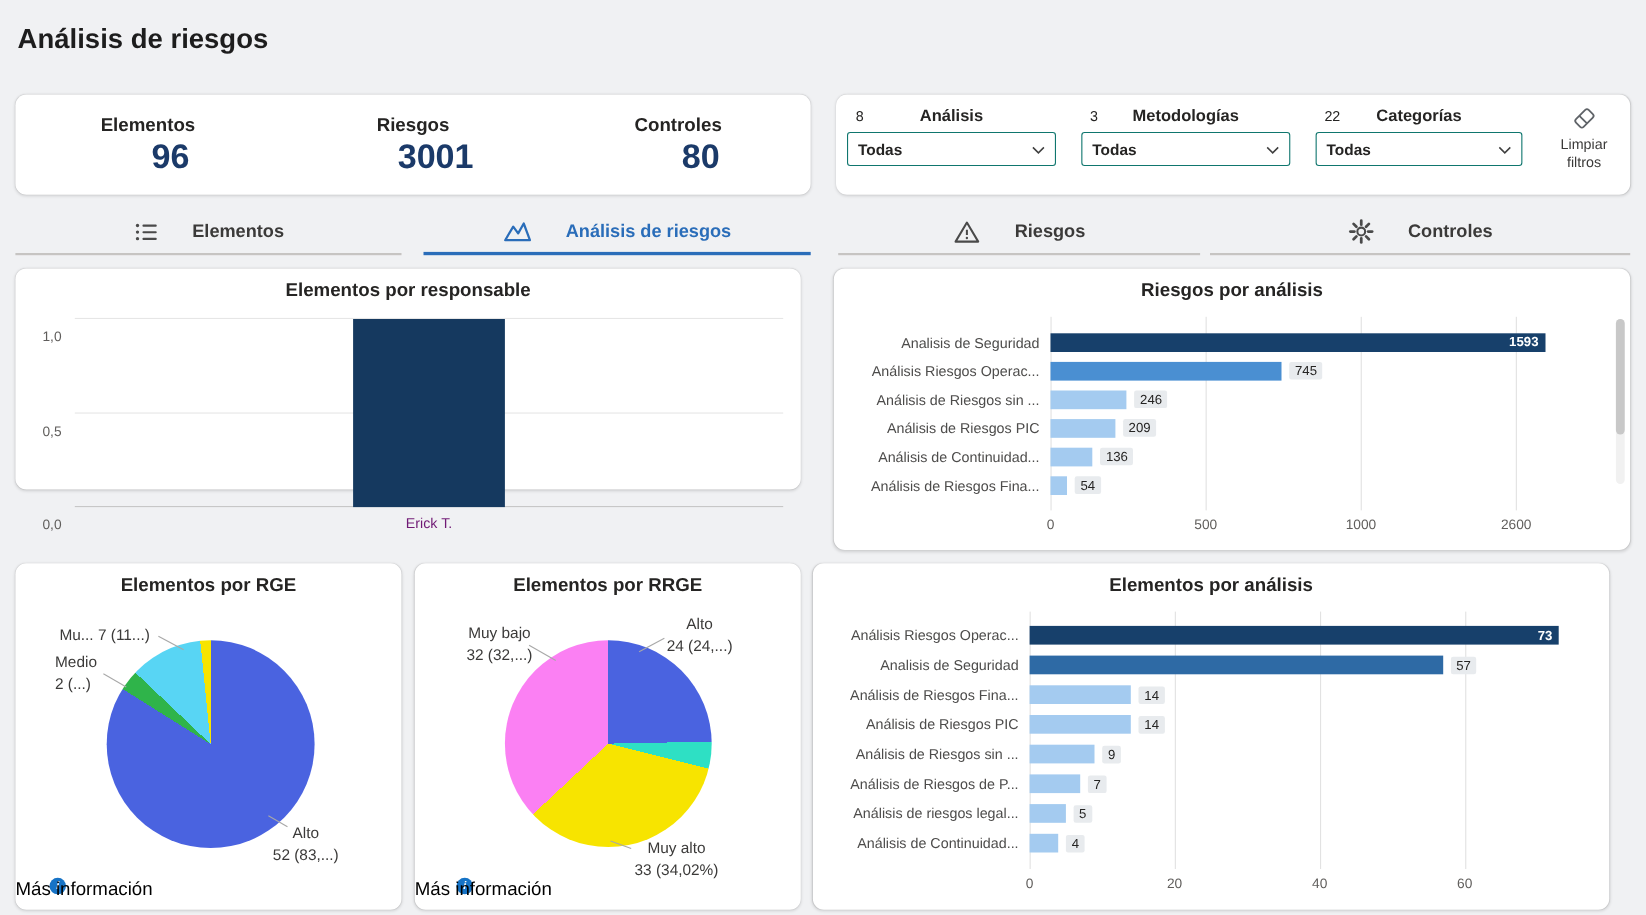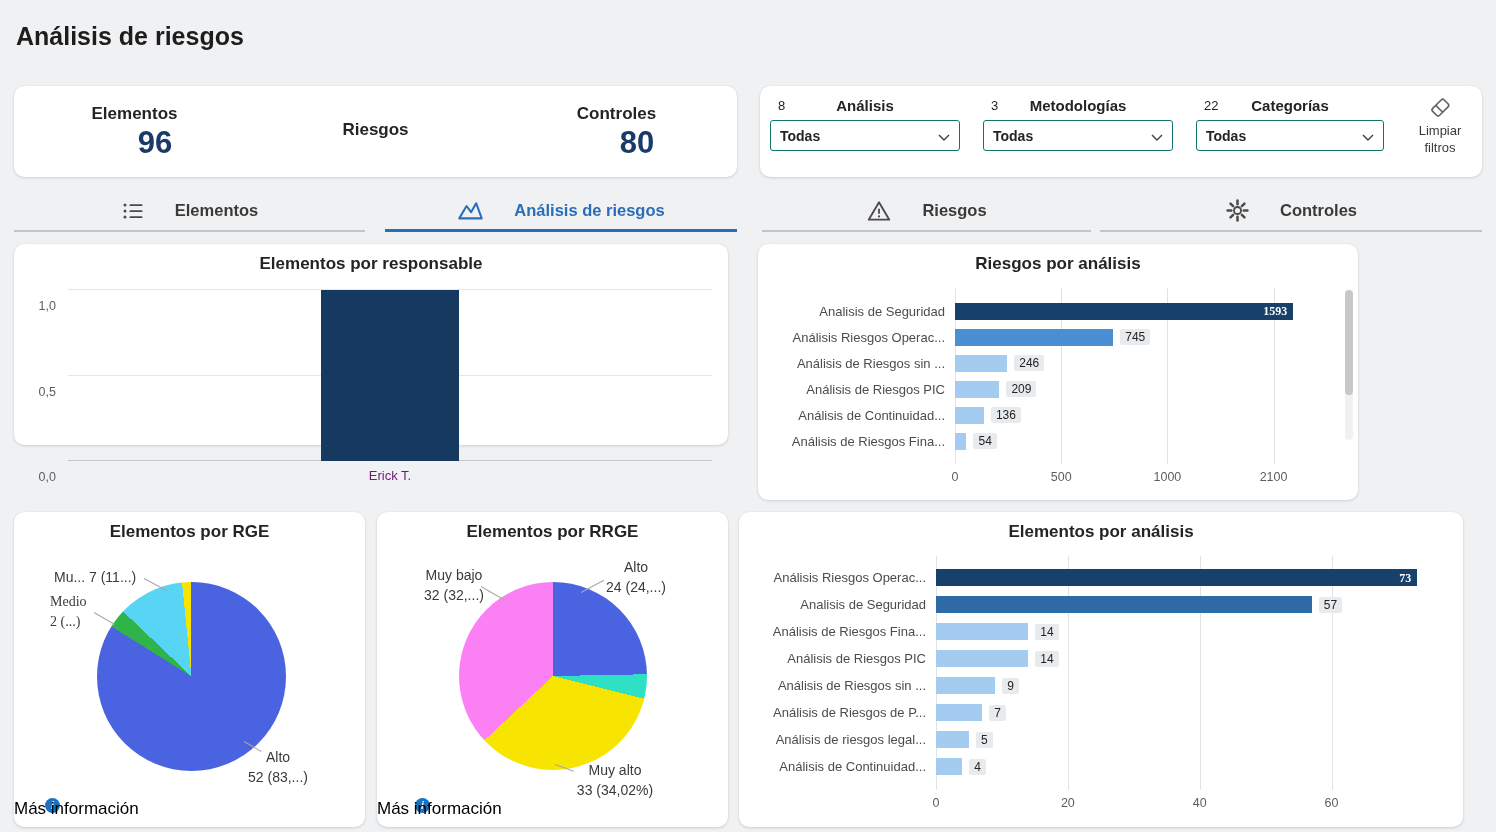--- a/index.html
+++ b/index.html
@@ -40,21 +40,21 @@
   .t2 { left:385px;  width:352px; }
   .t3 { left:762px;  width:329px; }
   .t4 { left:1100px; width:382px; }
   .tab-label { font-size:16.5px; font-weight:700; color:#3b3a39; }
   .tab.active { border-bottom:3px solid #2a6db9; }
   .tab.active .tab-label { color:#2a6db9; }
   .tab-icon { display:flex; align-items:center; }
 
   
   .card-a { left:14px;  top:244px; width:714px; height:201px; }
-  .card-b { left:758px; top:244px; width:600px; height:256px; }
+  .card-b { left:758px; top:244px; width:724px; height:256px; }
   .card-c { left:14px;  top:512px; width:351px; height:315px; }
   .card-d { left:377px; top:512px; width:351px; height:315px; }
   .card-e { left:739px; top:512px; width:724px; height:315px; }
   .chart-title { position:absolute; left:0; right:0; top:10px; text-align:center;
                  font-size:17px; font-weight:700; color:#252423; }
 
   
   .vbar-wrap { position:absolute; inset:0; }
   .vbar-yaxis { position:absolute; left:10px; top:62px; width:36px; height:171px; }
   .ytick { position:absolute; right:4px; transform:translateY(50%); font-size:12.5px; color:#605e5c; }
@@ -67,21 +67,21 @@
 
   
   .hplot { position:absolute; inset:0; }
   .plot-grid { position:absolute; }
   .vgrid { position:absolute; top:0; bottom:0; width:1px; background:#e2e2e2; }
   .hrows { position:absolute; }
   .hrow { display:flex; align-items:center; }
   .hlabel { width:183px; padding-right:10px; text-align:right; font-size:13px; color:#4d4c4b;
             white-space:nowrap; overflow:hidden; }
   .htrack { flex:1; display:flex; align-items:center; height:17px; position:relative; }
-  .hbar { height:17px; position:relative;font-family:Liberation Serif, serif; }
+  .hbar { height:17px; position:relative; }
   .val-in { position:absolute; right:6px; top:50%; transform:translateY(-50%);
             color:#fff; font-size:12px; font-weight:700; }
   .val-out { margin-left:7px; font-size:12px; color:#252423; background:#e8ebee;
              border-radius:2px; padding:1px 5px; }
   .hxaxis { position:absolute; height:16px; }
   .xtick { position:absolute; transform:translateX(-50%); font-size:12.5px; color:#605e5c; }
 
   .card-b .plot-grid { left:197px; right:26px; top:44px; height:176px; }
   .card-b .hrows     { left:14px;  right:26px; top:54px; }
   .card-b .hrow      { height:26px; }
@@ -95,21 +95,21 @@
   .vscroll { position:absolute; right:5px; top:46px; bottom:60px; width:8px;
              background:#f1f1f1; border-radius:4px; }
   .vthumb { position:absolute; left:0; top:0; width:8px; height:70%; background:#c8c8c8; border-radius:4px; }
 
   
   .pie { position:absolute; border-radius:50%; }
   .card-c .pie { left:83px; top:70px; width:189px; height:189px; }
   .card-d .pie { left:82px; top:70px; width:188px; height:188px; }
   .callout { position:absolute; font-size:14px; color:#3b3a39; line-height:1.42; }
   .card-c .co1 { left:40px;  top:56px; }
-  .card-c .co2 { left:36px;  top:80px;font-family:Liberation Serif, serif; }
+  .card-c .co2 { left:36px;  top:80px; }
   .card-c .co3 { left:214px; top:236px; width:100px; text-align:center; }
   .card-d .co1 { left:38px;  top:54px;  width:78px; text-align:center; }
   .card-d .co2 { left:220px; top:46px;  width:78px; text-align:center; }
   .card-d .co3 { left:192px; top:249px; width:92px; text-align:center; }
   .leader { position:absolute; height:1px; background:#a8a8a8; transform-origin:left center; }
   .card-c .ld1 { left:130px; top:66px;  width:26px; transform:rotate(28deg); }
   .card-c .ld2 { left:80px;  top:100px; width:24px; transform:rotate(30deg); }
   .card-c .ld3 { left:230px; top:229px; width:20px; transform:rotate(30deg); }
   .card-d .ld1 { left:104px; top:74px;  width:28px; transform:rotate(30deg); }
   .card-d .ld2 { left:204px; top:80px;  width:26px; transform:rotate(-28deg); }
@@ -129,20 +129,21 @@
 
   <h1 class="page-title">Análisis de riesgos</h1>
 
   <section class="card kpi-card">
     <div class="kpi">
       <div class="kpi-label">Elementos</div>
       <div class="kpi-value">96</div>
     </div>
     <div class="kpi">
       <div class="kpi-label">Riesgos</div>
+      <div class="kpi-value">3001</div>
     </div>
     <div class="kpi">
       <div class="kpi-label">Controles</div>
       <div class="kpi-value">80</div>
     </div>
   </section>
 
   <section class="card filter-card">
     <div class="filter-group fg1">
       <div class="fg-head">
@@ -316,21 +317,21 @@
             <div class="htrack">
               <div class="hbar" style="width: 3.04225%; background: rgb(164, 203, 240);"></div>
               <div class="val-out">54</div>
             </div>
           </div>
         </div>
       <div class="hxaxis">
           <div class="xtick" style="left: 0%;">0</div>
           <div class="xtick" style="left: 28.169%;">500</div>
           <div class="xtick" style="left: 56.338%;">1000</div>
-          <div class="xtick" style="left: 84.507%;">2100</div>
+          <div class="xtick" style="left: 84.507%;">2600</div>
         </div>
     </div>
     <div class="vscroll">
       <div class="vthumb"></div>
     </div>
   </section>
 
   <section class="card card-c">
     <div class="chart-title">Elementos por RGE</div>
     <div class="pie" style="background: conic-gradient(rgb(74, 99, 224) 0%, rgb(74, 99, 224) 83.9%, rgb(47, 180, 74) 83.9%, rgb(47, 180, 74) 87.1%, rgb(88, 213, 244) 87.1%, rgb(88, 213, 244) 98.4%, rgb(247, 228, 0) 98.4%, rgb(247, 228, 0) 100%);"></div>

